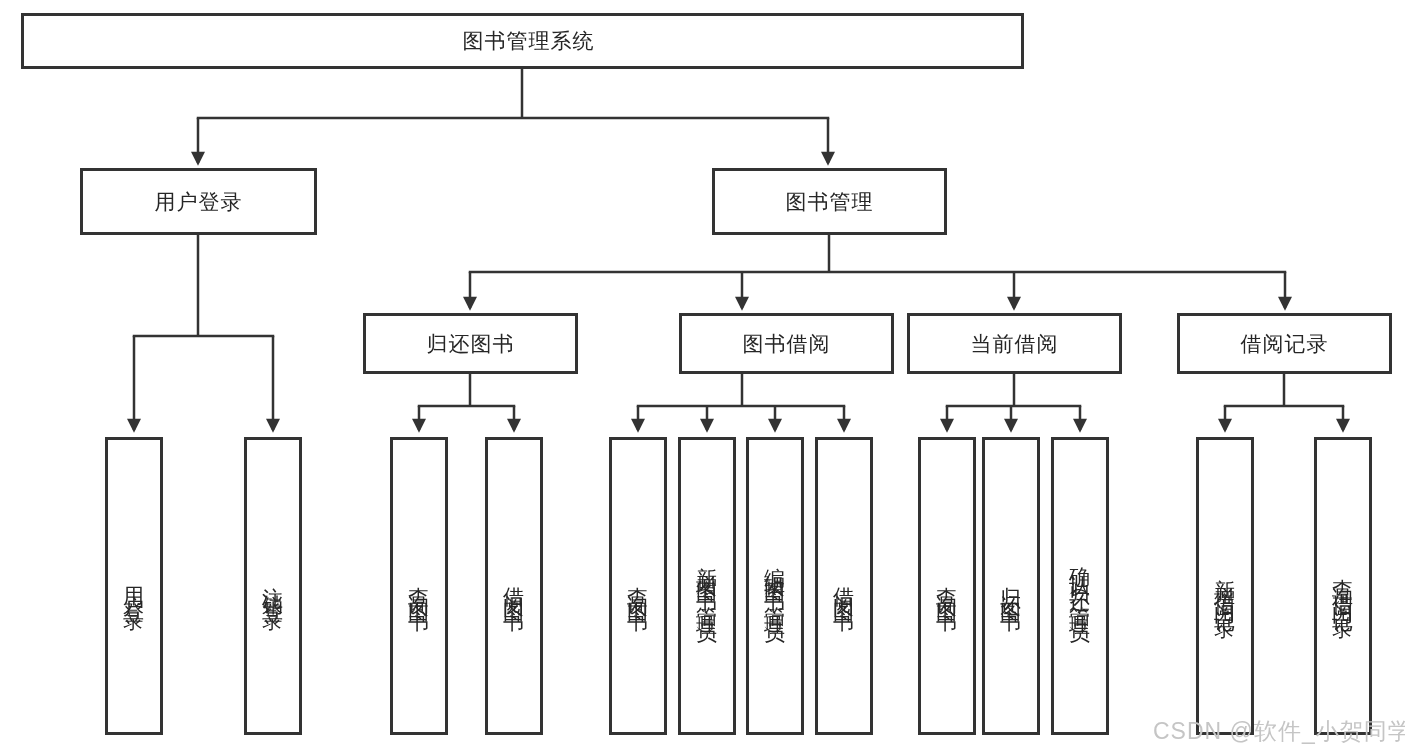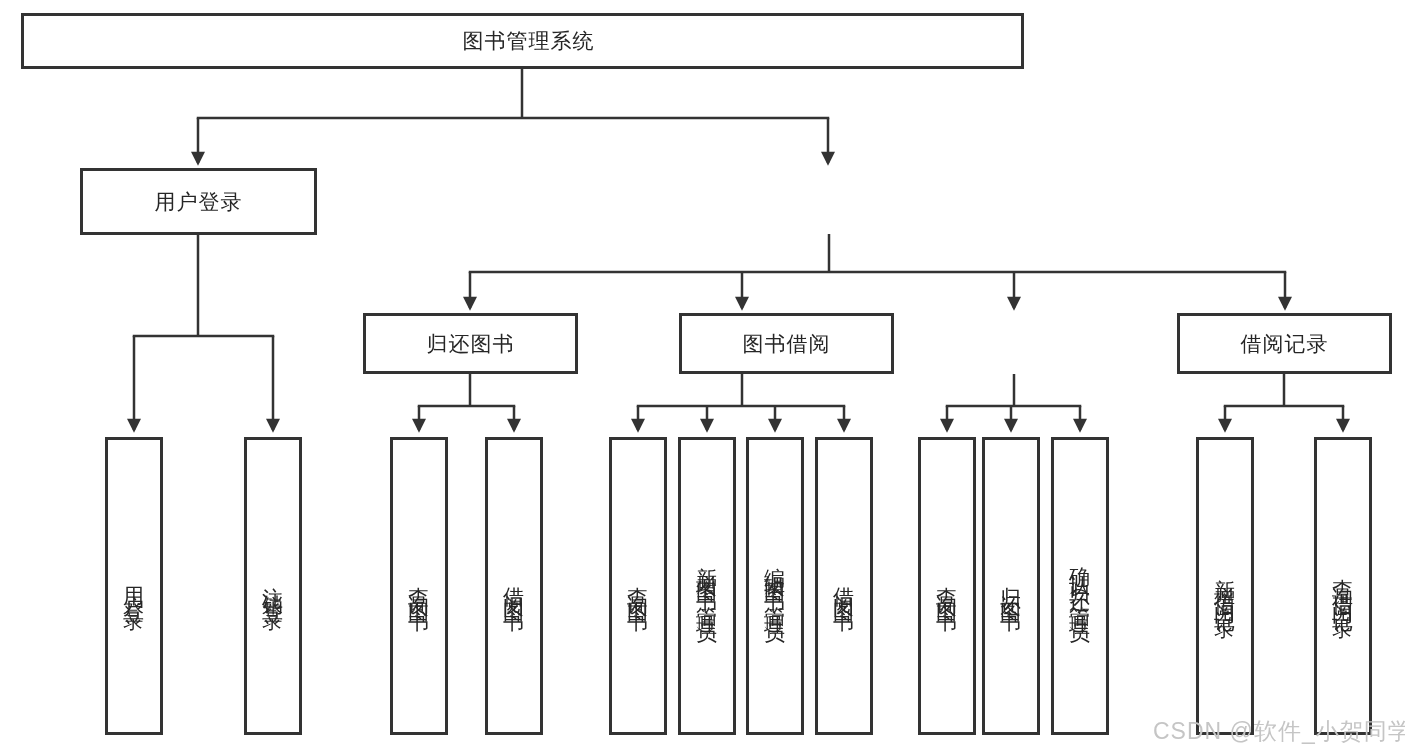--- a/index.html
+++ b/index.html
@@ -128,23 +128,25 @@
       <line x1="1284" y1="374" x2="1284" y2="406"></line>
       <line x1="1223.75" y1="406" x2="1344.25" y2="406"></line>
       <line x1="1225" y1="406" x2="1225" y2="430" marker-end="url(#arrow)"></line>
       <line x1="1343" y1="406" x2="1343" y2="430" marker-end="url(#arrow)"></line>
     </g>
   </svg>
 
   <div class="node root">图书管理系统</div>
 
   <div class="node l2a">用户登录</div>
+  <div class="node l2b">图书管理</div>
 
   <div class="node l3 l3a">归还图书</div>
   <div class="node l3 l3b">图书借阅</div>
+  <div class="node l3 l3c">当前借阅</div>
   <div class="node l3 l3d">借阅记录</div>
 
   <div class="node leaf leafA1">
     <span>用户登录</span>
   </div>
   <div class="node leaf leafA2">
     <span>注销登录</span>
   </div>
 
   <div class="node leaf leafB1">

